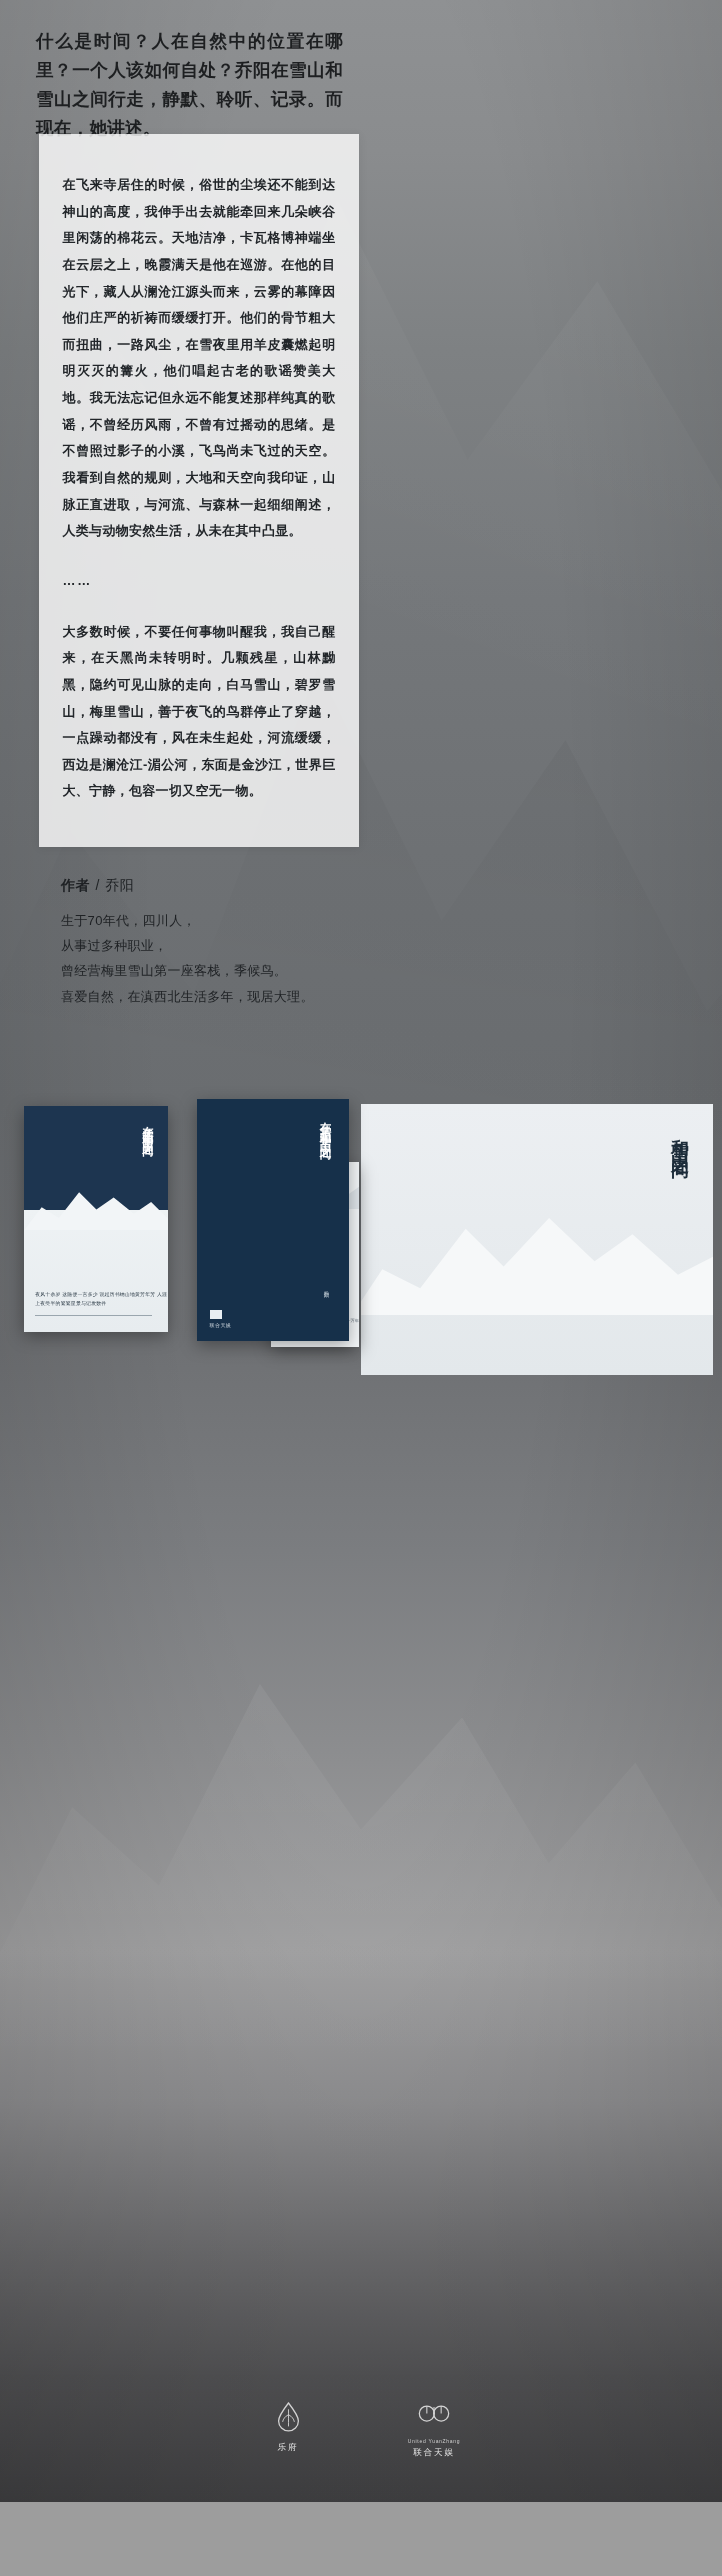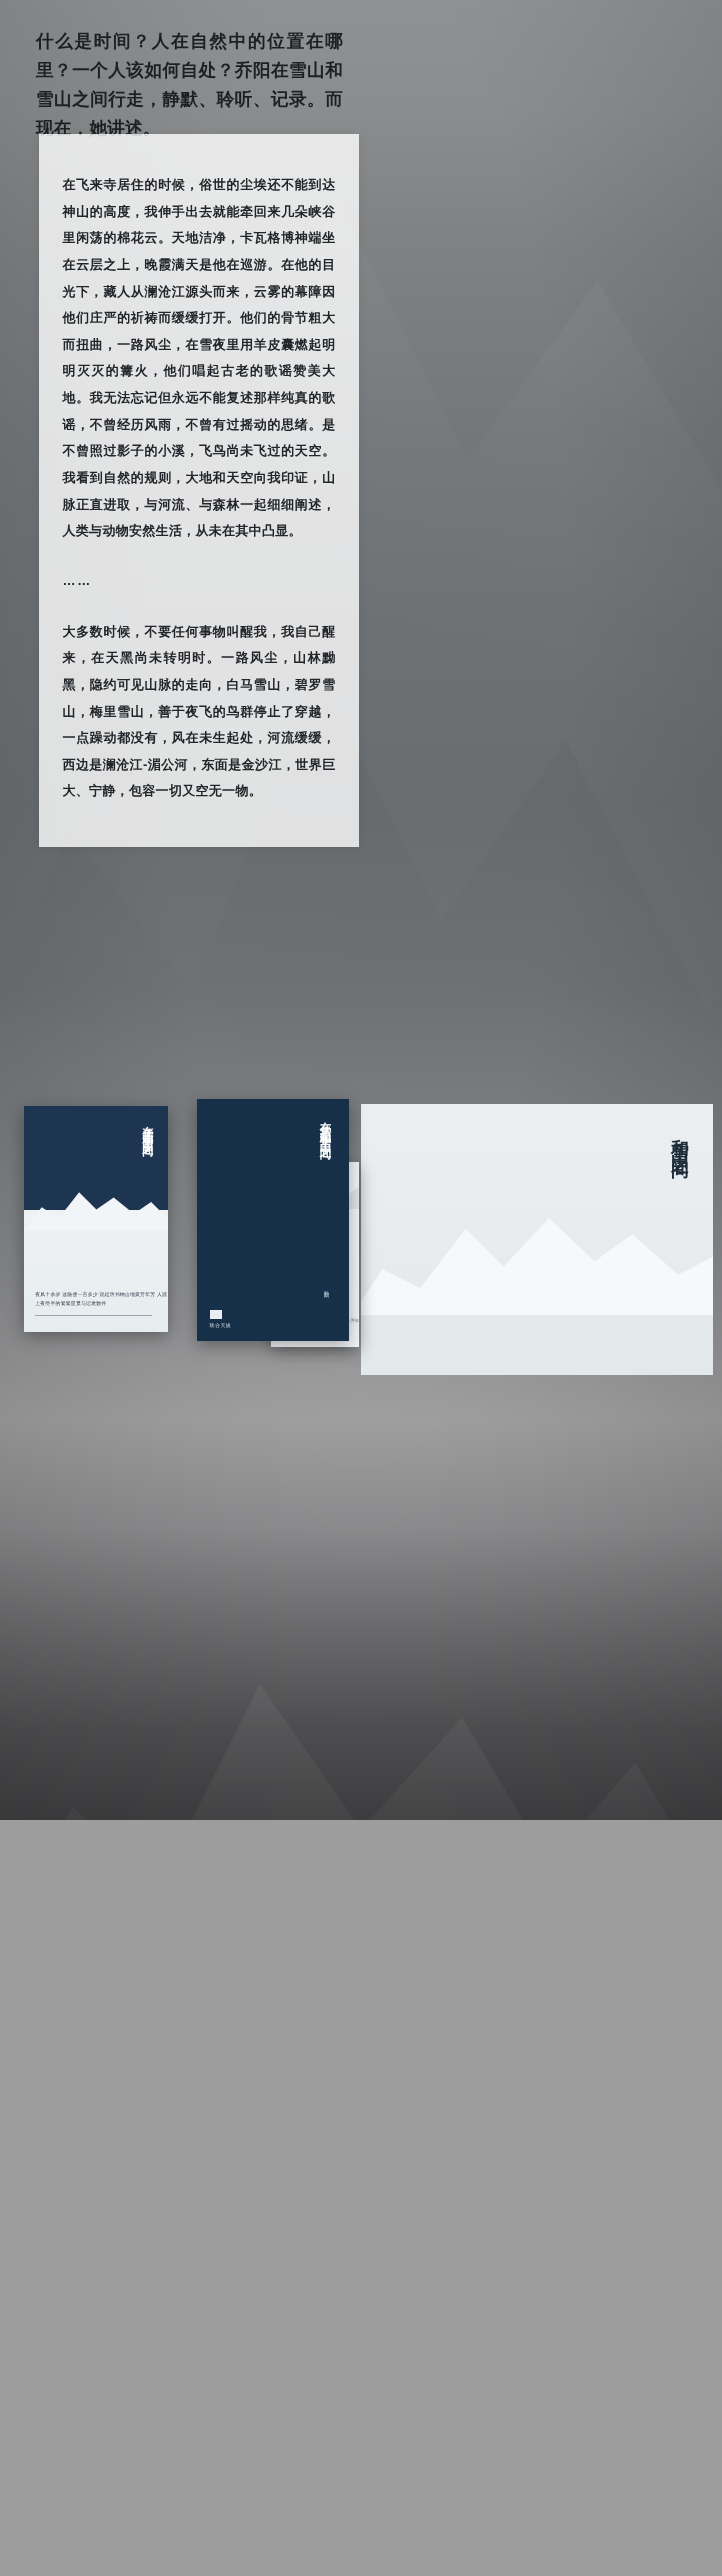--- a/index.html
+++ b/index.html
@@ -12,21 +12,21 @@
     font-family: "Liberation Sans", sans-serif;
     background: #9d9d9d;
     overflow: hidden;
     position: relative;
   }
 
   
   .page {
     position: relative;
     width: 722px;
-    height: 1820px;
+    height: 2502px;
     background:
       linear-gradient(180deg, #8f9193 0%, #8a8c8e 6%, #7e8183 14%, #74777a 24%,
                               #6e7174 34%, #6a6d70 44%, #6f7174 54%, #7b7d80 62%,
                               #8c8d8f 70%, #a1a1a2 78%, #8e8e90 84%, #6c6c6e 90%,
                               #525254 95%, #414143 100%);
     overflow: hidden;
   }
   
   .mountain-a {
     position: absolute;
@@ -309,24 +309,33 @@
   <div class="mountain-b"></div>
   <div class="mountain-c"></div>
   <div class="vignette"></div>
 
   <div class="headline">什么是时间？人在自然中的位置在哪里？一个人该如何自处？乔阳在雪山和雪山之间行走，静默、聆听、记录。而现在，她讲述。</div>
 
   <div class="panel">
     <div class="panel-inner">
       <p class="body-par">在飞来寺居住的时候，俗世的尘埃还不能到达神山的高度，我伸手出去就能牵回来几朵峡谷里闲荡的棉花云。天地洁净，卡瓦格博神端坐在云层之上，晚霞满天是他在巡游。在他的目光下，藏人从澜沧江源头而来，云雾的幕障因他们庄严的祈祷而缓缓打开。他们的骨节粗大而扭曲，一路风尘，在雪夜里用羊皮囊燃起明明灭灭的篝火，他们唱起古老的歌谣赞美大地。我无法忘记但永远不能复述那样纯真的歌谣，不曾经历风雨，不曾有过摇动的思绪。是不曾照过影子的小溪，飞鸟尚未飞过的天空。我看到自然的规则，大地和天空向我印证，山脉正直进取，与河流、与森林一起细细阐述，人类与动物安然生活，从未在其中凸显。</p>
       <p class="body-par dots">……</p>
-      <p class="body-par">大多数时候，不要任何事物叫醒我，我自己醒来，在天黑尚未转明时。一路风尘，山林黝黑，隐约可见山脉的走向，白马雪山，碧罗雪山，梅里雪山，善于夜飞的鸟群停止了穿越，一点躁动都没有，风在未生起处，河流缓缓，西边是澜沧江-湄公河，东面是金沙江，世界巨大、宁静，包容一切又空无一物。</p>
+      <p class="body-par">大多数时候，不要任何事物叫醒我，我自己醒来，在天黑尚未转明时。几颗残星，山林黝黑，隐约可见山脉的走向，白马雪山，碧罗雪山，梅里雪山，善于夜飞的鸟群停止了穿越，一点躁动都没有，风在未生起处，河流缓缓，西边是澜沧江-湄公河，东面是金沙江，世界巨大、宁静，包容一切又空无一物。</p>
     </div>
   </div>
 
+  <div class="author-block">
+    <div class="author-head">
+      <span>作者</span><span class="sep">/</span><span class="name">乔阳</span>
+    </div>
+    <div class="author-line">生于70年代，四川人，</div>
+    <div class="author-line">从事过多种职业，</div>
+    <div class="author-line">曾经营梅里雪山第一座客栈，季候鸟。</div>
+    <div class="author-line">喜爱自然，在滇西北生活多年，现居大理。</div>
+  </div>
 
   <div class="covers">
 
     <div class="cover cover4">
       <div class="snow"></div>
       <div class="title">和雪山之间</div>
     </div>
 
     <div class="cover cover3">
       <div class="snow"></div>

